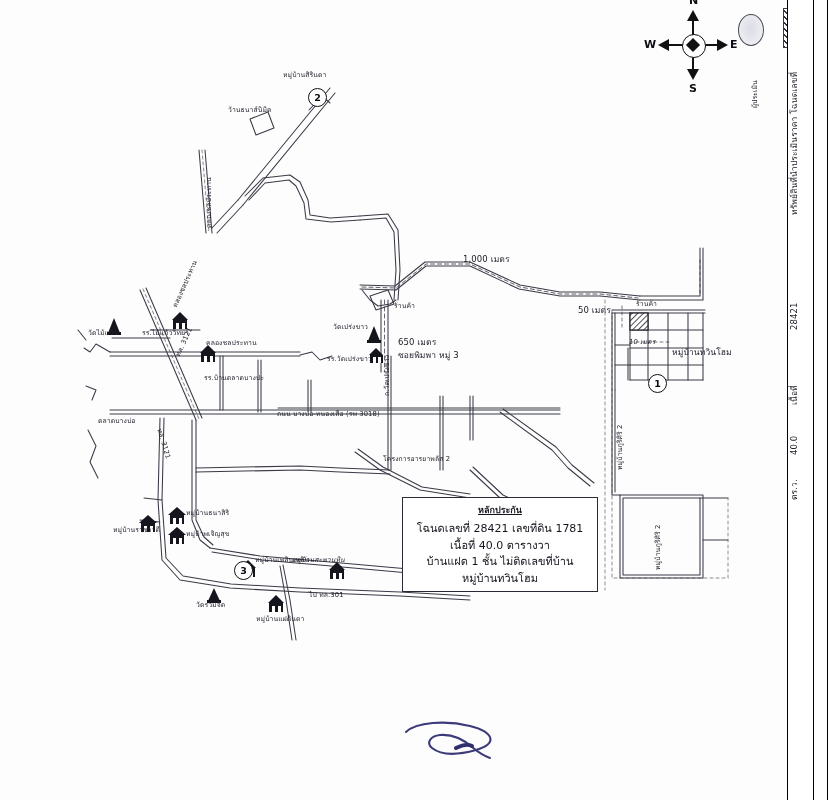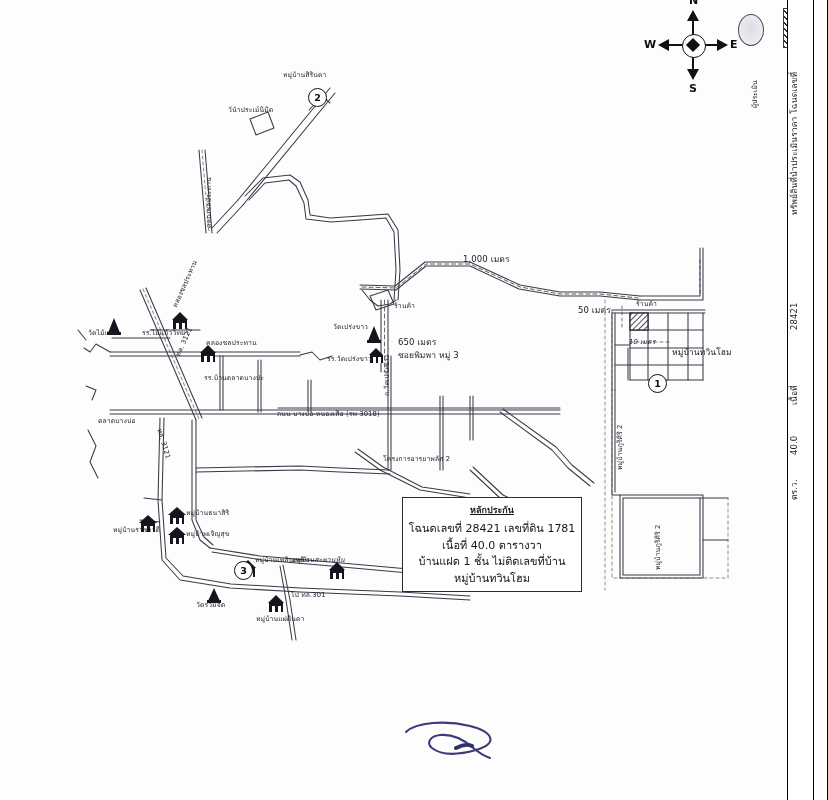--- a/index.html
+++ b/index.html
@@ -74,21 +74,21 @@
   .arr-s{left:29px;top:59px;border-left:6px solid transparent;border-right:6px solid transparent;border-top:11px solid #111;}
   .arr-w{left:0px;top:29px;border-top:6px solid transparent;border-bottom:6px solid transparent;border-right:11px solid #111;}
   .arr-e{left:59px;top:29px;border-top:6px solid transparent;border-bottom:6px solid transparent;border-left:11px solid #111;}
   .cmp-t{position:absolute;font-size:11px;font-weight:bold;color:#0d0d14;}
 
   
   #mapsvg{position:absolute;left:0;top:0;}
 
   
   #legend-box{
-    position:absolute;left:402px;top:497px;width:180px;height:95px;
+    position:absolute;left:402px;top:497px;width:196px;height:95px;
     border:1px solid #2a2a34;background:#fff;
     display:flex;flex-direction:column;align-items:center;
     justify-content:flex-start;padding-top:5px;box-sizing:border-box;
   }
   #legend-title{
     font-size:9px;font-weight:bold;text-decoration:underline;
     margin-bottom:4px;color:#15151e;
   }
   .legend-line{font-size:11px;line-height:1.5;color:#15151e;text-align:center;}
 
@@ -361,25 +361,25 @@
   <div class="lbl md" style="left:578px;top:306px;">50 เมตร</div>
   <div class="lbl sm" style="left:629px;top:339px;font-style:italic;">10 เมตร</div>
 
   <div class="lbl sm vert rot90" style="left:206px;top:228px;">คลองชลประทาน</div>
   <div class="lbl sm" style="left:172px;top:306px;transform:rotate(-66deg);transform-origin:left top;">คลองชลประทาน</div>
   <div class="lbl sm" style="left:175px;top:355px;transform:rotate(-66deg);transform-origin:left top;">ทล. 3121</div>
   <div class="lbl sm" style="left:162px;top:428px;transform:rotate(73deg);transform-origin:left top;">ทล. 3121</div>
   <div class="lbl sm" style="left:277px;top:411px;">ถนน บางบ่อ-หนองเสือ (รพ 3018)</div>
   <div class="lbl md" style="left:398px;top:351px;">ซอยพิมพา หมู่ 3</div>
   <div class="lbl sm vert rot90" style="left:384px;top:396px;">ถ.วัดเปร่งขาว</div>
-  <div class="lbl sm" style="left:291px;top:592px;">ไป ทล.301</div>
+  <div class="lbl sm" style="left:309px;top:592px;">ไป ทล.301</div>
   <div class="lbl sm" style="left:206px;top:340px;">คลองชลประทาน</div>
 
   <div class="lbl sm" style="left:283px;top:72px;">หมู่บ้านสิรินดา</div>
-  <div class="lbl sm" style="left:228px;top:107px;">วันำประเม์นิมิต</div>
+  <div class="lbl sm" style="left:228px;top:107px;">วัานธนาส์นิมิต</div>
   <div class="lbl sm" style="left:88px;top:330px;">วัดไม้แก้ว</div>
   <div class="lbl sm" style="left:142px;top:330px;">รร.ไม้แก้ววิทยา</div>
   <div class="lbl sm" style="left:204px;top:375px;">รร.บ้านตลาดบางปะ</div>
   <div class="lbl sm" style="left:98px;top:418px;">ตลาดบางบ่อ</div>
   <div class="lbl sm" style="left:333px;top:324px;">วัดเปร่งขาว</div>
   <div class="lbl sm" style="left:327px;top:356px;">รร.วัดเปร่งขาว</div>
   <div class="lbl sm" style="left:394px;top:303px;">ร้านค้า</div>
   <div class="lbl sm" style="left:636px;top:301px;">ร้านค้า</div>
   <div class="lbl md" style="left:672px;top:348px;">หมู่บ้านทวินโฮม</div>
   <div class="lbl sm vert rot90" style="left:617px;top:470px;">หมู่บ้านภูริศิริ 2</div>

